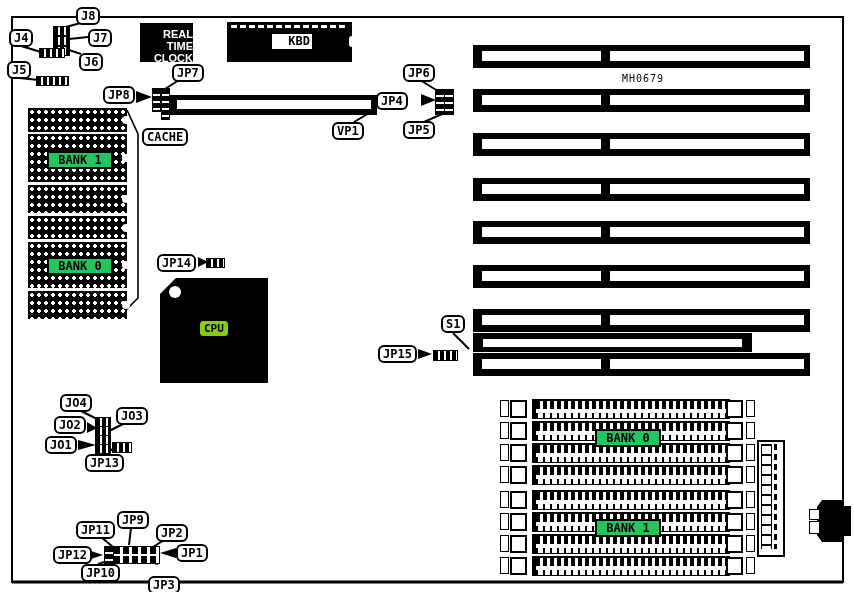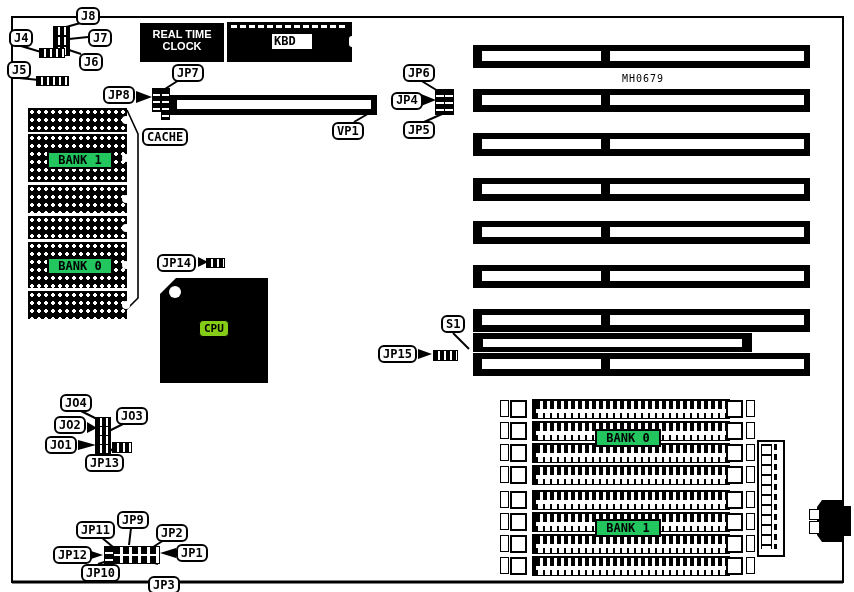--- a/index.html
+++ b/index.html
@@ -2,21 +2,21 @@
 <html><head>
 <meta charset="utf-8">
 <style>
   html,body{margin:0;padding:0;background:#fff;}
   #stage{position:relative;width:854px;height:592px;background:#fff;overflow:hidden;
          font-family:"DejaVu Sans Mono","Liberation Mono",monospace;color:#000;}
   #overlay{position:absolute;left:0;top:0;z-index:1;}
   .callout{position:absolute;z-index:6;background:#fff;border:2px solid #000;border-radius:6px;
            padding:0 3px;font:bold 12px "DejaVu Sans Mono",monospace;line-height:14px;white-space:nowrap;}
   .chipbox{position:absolute;z-index:2;background:#000;}
-  .patchlabel{position:absolute;z-index:3;background:#fff;color:#000;text-align:left;
+  .patchlabel{position:absolute;z-index:3;background:#fff;color:#000;text-align:right;
               font:bold 12px "DejaVu Sans Mono",monospace;line-height:15px;padding:0 2px;}
   .boxedlabel{position:absolute;z-index:4;background:#22c55e;color:#000;border:2px solid #000;
               text-align:center;font:bold 12px "DejaVu Sans Mono",monospace;line-height:14px;padding:0 2px;white-space:nowrap;}
   .slot{position:absolute;left:473px;width:337px;height:23px;background:#000;z-index:2;}
   .slot .w1{position:absolute;left:9px;top:6px;width:119px;height:10px;background:#fff;}
   .slot .w2{position:absolute;left:137px;top:6px;width:194px;height:10px;background:#fff;}
   .slot-short{position:absolute;left:473px;top:333px;width:279px;height:19px;background:#000;z-index:2;}
   .slot-short .w1{position:absolute;left:10px;top:6px;width:259px;height:8px;background:#fff;}
   .dip{position:absolute;left:28px;width:99px;background:#000;z-index:2;
        background-image:radial-gradient(circle 2px at 4px 4px,#fff 95%,rgba(0,0,0,0) 100%);
@@ -92,21 +92,21 @@
   <div class="jmp-h" style="left:53px;top:46px;width:15px;height:8px;"></div>
   <div class="jmp-h" style="left:39px;top:48px;width:24px;height:8px;"></div>
   <div class="jmp-h" style="left:36px;top:76px;width:31px;height:8px;"></div>
 
   <div class="callout" style="left:76px;top:7px;">J8</div>
   <div class="callout" style="left:88px;top:29px;">J7</div>
   <div class="callout" style="left:79px;top:53px;">J6</div>
   <div class="callout" style="left:9px;top:29px;">J4</div>
   <div class="callout" style="left:7px;top:61px;">J5</div>
 
-  <div class="chipbox" style="left:140px;top:23px;width:84px;height:39px;text-align:center;">
+  <div class="chipbox" style="left:140px;top:23px;width:53px;height:39px;text-align:right;">
     <div style="color:#fff;font:bold 11px 'Liberation Sans',sans-serif;margin-top:5px;">REAL TIME</div>
     <div style="color:#fff;font:bold 11px 'Liberation Sans',sans-serif;">CLOCK</div>
   </div>
 
   <div class="chipbox" style="left:227px;top:22px;width:125px;height:40px;">
     <div style="position:absolute;left:4px;top:3px;width:117px;height:3px;
          background:repeating-linear-gradient(90deg,#fff 0 6px,rgba(0,0,0,0) 6px 9px);"></div>
     <div style="position:absolute;right:-2px;top:14px;width:5px;height:11px;background:#fff;border-radius:3px 0 0 3px;"></div>
     <div class="patchlabel" style="left:45px;top:12px;width:36px;">KBD</div>
   </div>
@@ -118,21 +118,21 @@
     <div style="position:absolute;left:7px;top:5px;width:194px;height:9px;background:#fff;"></div>
   </div>
 
   <div class="callout" style="left:172px;top:64px;">JP7</div>
   <div class="callout" style="left:103px;top:86px;">JP8</div>
   <div class="callout" style="left:332px;top:122px;">VP1</div>
 
   <div class="jmp-v" style="left:435px;top:89px;width:8px;height:24px;"></div>
   <div class="jmp-v" style="left:444px;top:89px;width:8px;height:24px;"></div>
   <div class="callout" style="left:403px;top:64px;">JP6</div>
-  <div class="callout" style="left:391px;top:92px;font-family:Liberation Mono, monospace;">JP4</div>
+  <div class="callout" style="left:376px;top:92px;">JP4</div>
   <div class="callout" style="left:403px;top:121px;">JP5</div>
 
   <div class="dip" style="top:108px;height:24px;">
       <div class="notch"></div>
     </div>
   <div class="dip" style="top:134px;height:48px;">
       <div class="notch"></div>
     </div>
   <div class="dip" style="top:185px;height:28px;">
       <div class="notch"></div>

